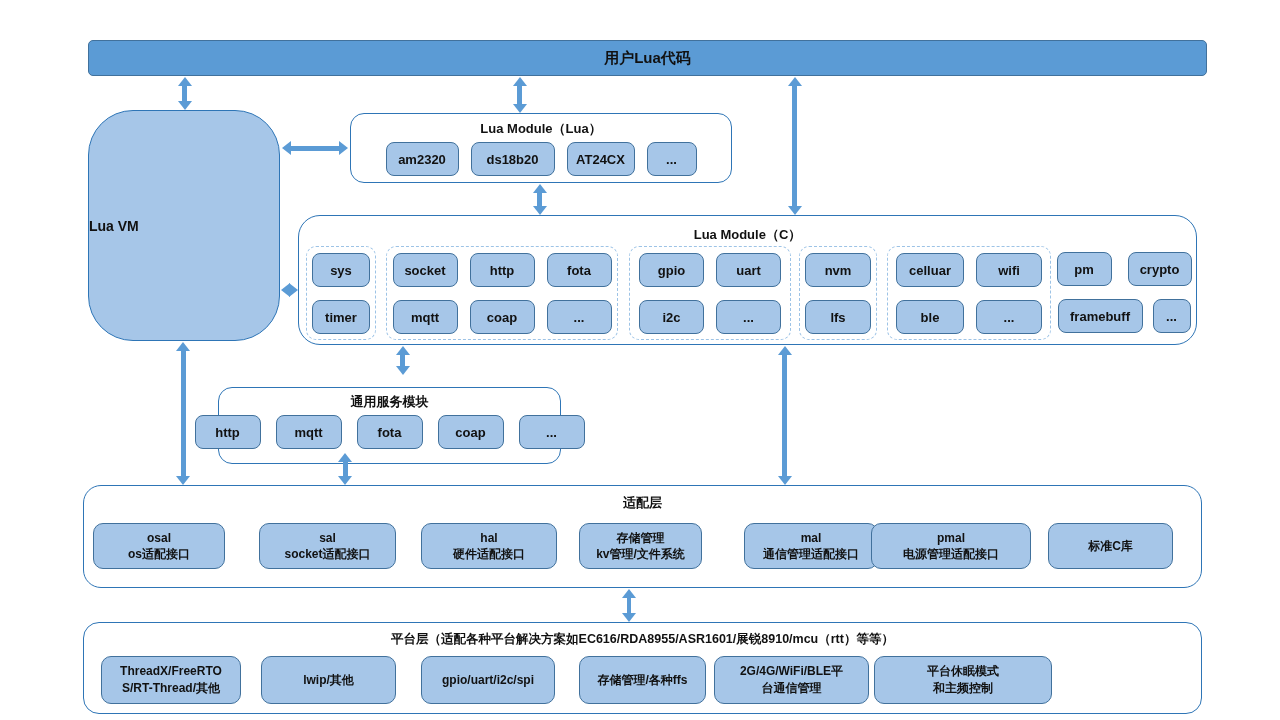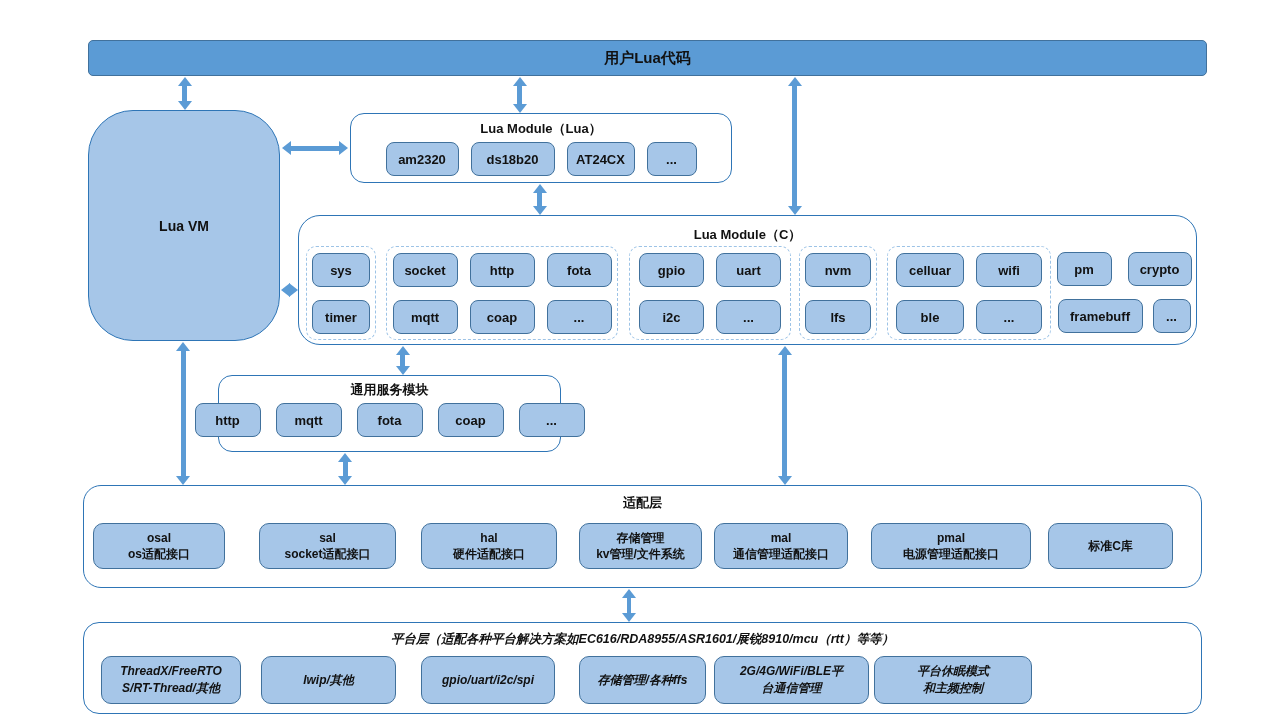--- a/index.html
+++ b/index.html
@@ -21,21 +21,21 @@
   .topbar{
     position:absolute;left:88px;top:40px;width:1119px;height:36px;
     background:var(--bar);border:1.5px solid var(--chipborder);border-radius:5px;
     display:flex;align-items:center;justify-content:center;
     font-size:15px;font-weight:bold;box-sizing:border-box;
   }
   
   .luavm{
     position:absolute;left:88px;top:110px;width:192px;height:231px;
     background:var(--fill);border:1.5px solid var(--cborder);border-radius:45px;
-    display:flex;align-items:center;justify-content:center;
+    display:flex;align-items:center;
     font-size:14px;font-weight:bold;box-sizing:border-box;
   }
   
   .container{
     position:absolute;background:#ffffff;border:1.5px solid var(--cborder);
     box-sizing:border-box;
   }
   .ctitle{
     text-align:center;font-weight:bold;font-size:13px;line-height:1;
   }
@@ -54,34 +54,34 @@
   .mc{left:298px;top:215px;width:899px;height:130px;border-radius:22px;}
   .mc .ctitle{margin-top:12px;}
   .group{
     position:absolute;top:30px;border-radius:10px;box-sizing:border-box;
     display:flex;flex-direction:column;gap:13px;align-items:center;
     padding-top:6px;
   }
   .group.dashed{border:1.5px dashed var(--dash);}
   .grow{display:flex;justify-content:center;gap:12px;}
   
-  .svc{left:218px;top:375px;width:343px;height:77px;border-radius:14px;}
+  .svc{left:218px;top:387px;width:343px;height:77px;border-radius:14px;}
   .svc .ctitle{margin-top:7px;}
   .svc .row{display:flex;justify-content:center;gap:15px;margin-top:7px;}
   
   .adp{left:83px;top:485px;width:1119px;height:103px;border-radius:18px;}
   .adp .ctitle{margin-top:10px;}
   .abox{
     position:absolute;top:37px;height:46px;background:var(--fill);
     border:1.5px solid var(--chipborder);border-radius:10px;box-sizing:border-box;
     display:flex;flex-direction:column;align-items:center;justify-content:center;
     font-size:12px;font-weight:bold;line-height:1.35;text-align:center;
   }
   
-  .plt{left:83px;top:622px;width:1119px;height:92px;border-radius:16px;font-style:italic;}
+  .plt{left:83px;top:622px;width:1119px;height:92px;border-radius:16px;}
   .plt .ctitle{margin-top:10px;font-size:12.5px;}
   .pbox{
     position:absolute;top:33px;height:48px;background:var(--fill);
     border:1.5px solid var(--chipborder);border-radius:10px;box-sizing:border-box;
     display:flex;align-items:center;justify-content:center;
     font-size:12px;font-weight:bold;text-align:center;line-height:1.4;
     white-space:pre-line;
   }
   
   .varrow{
@@ -216,21 +216,21 @@
       <span>socket适配接口</span>
     </div>
     <div class="abox" style="left:337px;width:136px">
       <span>hal</span>
       <span>硬件适配接口</span>
     </div>
     <div class="abox" style="left:495px;width:123px">
       <span>存储管理</span>
       <span>kv管理/文件系统</span>
     </div>
-    <div class="abox" style="left:630px;width:134px">
+    <div class="abox" style="left:660px;width:134px">
       <span>mal</span>
       <span>通信管理适配接口</span>
     </div>
     <div class="abox" style="left:787px;width:160px">
       <span>pmal</span>
       <span>电源管理适配接口</span>
     </div>
     <div class="abox" style="left:964px;width:125px">
       <span>标准C库</span>
     </div>
@@ -238,21 +238,21 @@
 
   <div class="container plt">
     <div class="ctitle">平台层（适配各种平台解决方案如EC616/RDA8955/ASR1601/展锐8910/mcu（rtt）等等）</div>
     <div class="pbox" style="left:17px;width:140px">ThreadX/FreeRTO
 S/RT-Thread/其他</div>
     <div class="pbox" style="left:177px;width:135px">lwip/其他</div>
     <div class="pbox" style="left:337px;width:134px">gpio/uart/i2c/spi</div>
     <div class="pbox" style="left:495px;width:127px">存储管理/各种ffs</div>
     <div class="pbox" style="left:630px;width:155px">2G/4G/WiFi/BLE平
 台通信管理</div>
-    <div class="pbox" style="left:790px;width:158px">平台休眠模式
+    <div class="pbox" style="left:790px;width:178px">平台休眠模式
 和主频控制</div>
   </div>
 
   <div class="varrow" style="left:178px;top:77px;height:33px"></div>
   <div class="varrow" style="left:513px;top:77px;height:36px"></div>
   <div class="varrow" style="left:788px;top:77px;height:138px"></div>
   <div class="harrow" style="left:282px;top:141px;width:66px"></div>
   <div class="varrow" style="left:533px;top:184px;height:31px"></div>
   <div class="harrow" style="left:281px;top:283px;width:17px"></div>
   <div class="varrow" style="left:176px;top:342px;height:143px"></div>

